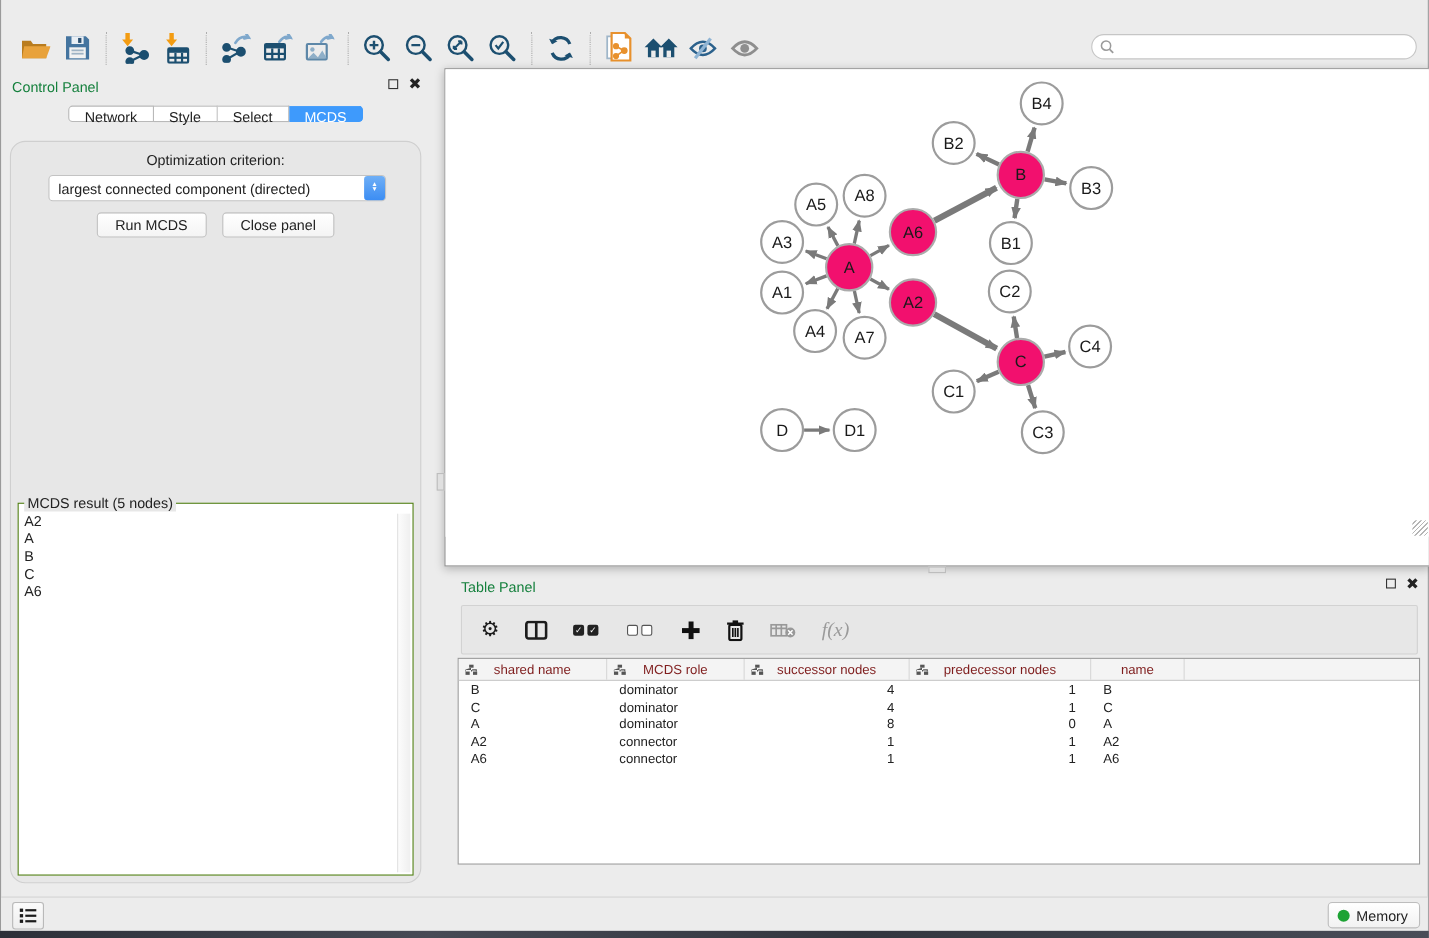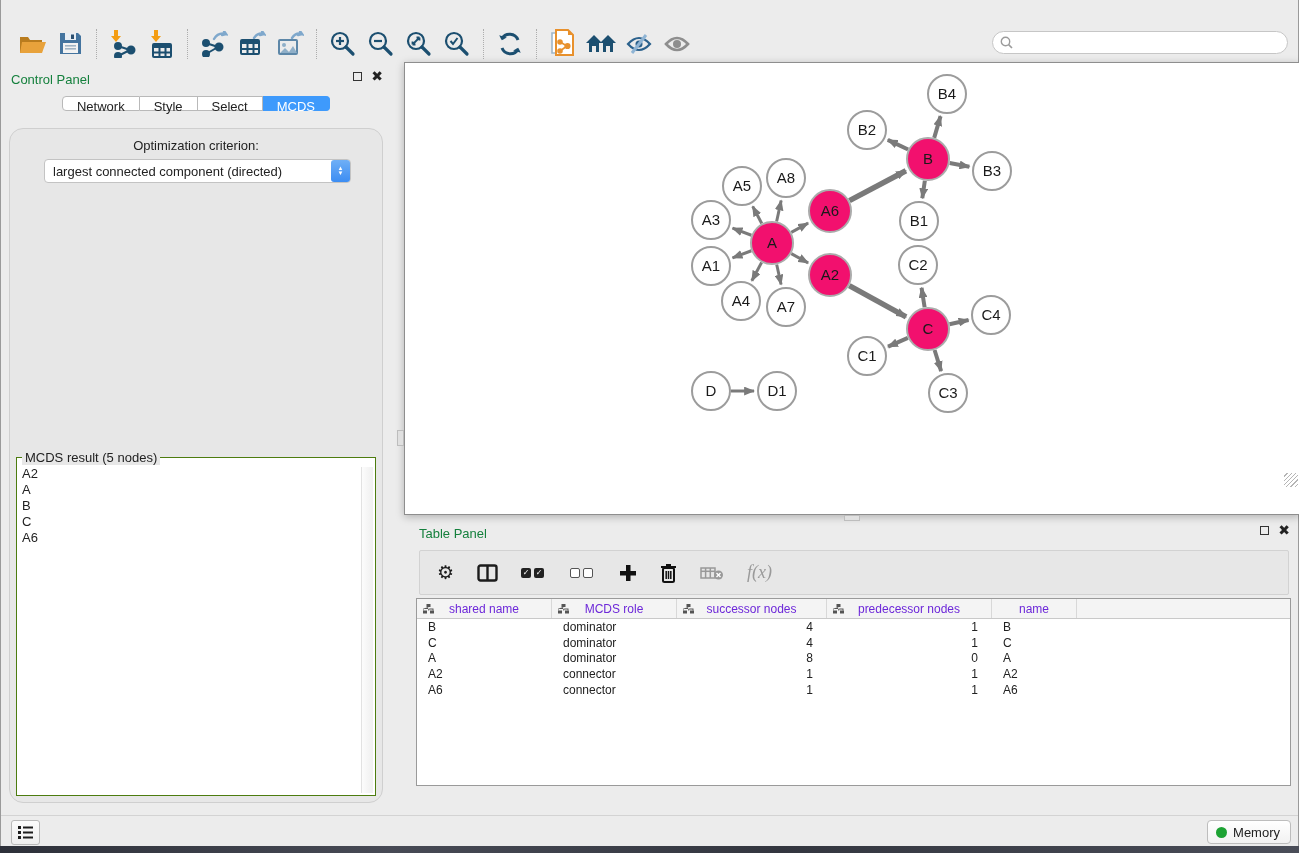--- a/index.html
+++ b/index.html
@@ -95,21 +95,21 @@
     font-size:18px; color:#9a9a9a; }
   .gear-glyph { font-size:19px; color:#1c1c1c; line-height:19px; }
   .chk { width:10px; height:10px; background:#222; border-radius:2px; color:#fff;
     font-size:8px; line-height:10px; text-align:center; display:inline-block; margin-right:3px; }
   .unchk { width:10px; height:10px; background:#fff; border:1.5px solid #555;
     border-radius:2px; display:inline-block; margin-right:3px; }
   .data-table { position:absolute; left:12px; right:7px; top:78px; height:188px;
     background:#fff; border:1px solid #9a9a9a; overflow:hidden; }
   .thead { display:flex; height:20px; background:#f4f4f4; border-bottom:1px solid #c9c9c9; }
   .th { display:flex; align-items:center; justify-content:center; gap:5px; font-size:12px;
-    color:#6d28d9; border-right:1px solid #d8d8d8; position:relative; }
+    color:#7f1d1d; border-right:1px solid #d8d8d8; position:relative; }
   .th svg { position:absolute; left:6px; }
   .trow { display:flex; height:15.8px; align-items:center; }
   .td { font-size:12px; white-space:nowrap; overflow:hidden; }
   .td.a-left  { padding-left:11px; text-align:left; }
   .td.a-right { padding-right:14px; text-align:right; }
   .bottom-tabs { position:absolute; left:0; right:0; top:270px; display:flex; justify-content:center; }
 
   
   .status-bar { position:absolute; left:0; right:0; top:815px; height:31px;
     background:#ECECEC; border-top:1px solid #d3d3d3; }
@@ -313,20 +313,24 @@
         <span class="seg active">MCDS</span>
       </div>
     <div class="cp-content">
       <div class="crit-label">Optimization criterion:</div>
       <div class="combo">
         <span class="val">largest connected component (directed)</span>
         <span class="stepper">
             <span>▲</span>
             <span>▼</span>
           </span>
+      </div>
+      <div class="btnrow">
+        <button class="mbtn">Run MCDS</button>
+        <button class="mbtn">Close panel</button>
       </div>
       <div class="groupbox">
         <span class="legend">MCDS result (5 nodes)</span>
         <ul class="mcds-list">
             <li>A2</li>
             <li>A</li>
             <li>B</li>
             <li>C</li>
             <li>A6</li>
           </ul>

